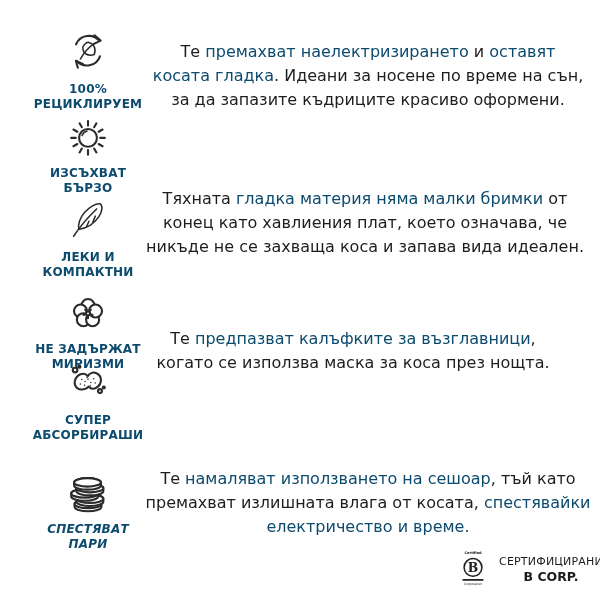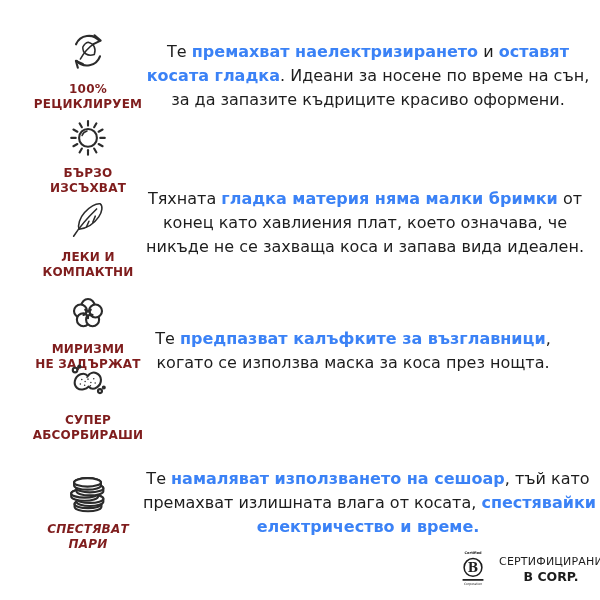--- a/index.html
+++ b/index.html
@@ -9,35 +9,35 @@
     overflow:hidden;
   }
   .canvas { position:absolute; inset:0; }
 
   
   .feature { position:absolute; left:16px; width:144px; text-align:center; }
   .feature .icon { display:block; height:48px; }
   .feature .icon svg { width:46px; height:46px; }
   .feature .label {
     margin-top:6px; font-weight:bold; font-size:12px; line-height:15px;
-    letter-spacing:.2px; color:#7f1d1d;
+    letter-spacing:.2px; color:#0c4a6e;
   }
   .f1 { top:28px; }
   .f2 { top:112px; }
   .f3 { top:196px; }
   .f4 { top:288px; }
   .f5 { top:359px; }
   .f6 { top:468px;font-style:italic; }
 
   
   .para {
     position:absolute; width:450px; margin:0; text-align:center;
     font-size:16px; line-height:24px; color:#1d1d1d; white-space:nowrap;
   }
-  .para b { font-weight:bold; color:#3b82f6; }
+  .para b { font-weight:normal; color:#0c4a6e; }
   .p1 { left:143px; top:40px; }
   .p2 { left:140px; top:187px; }
   .p3 { left:128px; top:327px; }
   .p4 { left:143px; top:467px; }
 
   
   .bcorp { position:absolute; left:456px; top:545px; display:flex; align-items:center; gap:9px; }
   .bcorp .logo svg { width:34px; height:48px; display:block; }
   .bcorp .caption { text-align:center; color:#1c1c1c; }
   .bcorp .caption .l1 { font-size:11px; line-height:14px; letter-spacing:.2px; }
@@ -84,22 +84,22 @@
           <line x1="11.2" y1="27" x2="6.5" y2="27"></line>
           <line x1="12.9" y1="33.4" x2="8.8" y2="35.7"></line>
           <line x1="17.6" y1="38.1" x2="15.2" y2="42.2"></line>
           <line x1="24" y1="39.8" x2="24" y2="44.5"></line>
           <line x1="30.4" y1="38.1" x2="32.8" y2="42.2"></line>
           <line x1="35.1" y1="33.4" x2="39.2" y2="35.7"></line>
         </g>
       </svg>
     </span>
     <div class="label">
+      <div>ИЗСЪХВАТ</div>
       <div>БЪРЗО</div>
-      <div>ИЗСЪХВАТ</div>
     </div>
   </section>
 
   <section class="feature f3">
     <span class="icon">
       <svg viewBox="0 0 48 48">
         <path class="st thin" d="M36.8 8.2 C39.6 10.4 39 16.2 35.2 21.8 C30.4 28.8 22.6 33.8 14.6 34.6 C13.2 30 15.4 22.8 20.4 17.2 C25.2 11.8 32.4 7.4 36.8 8.2 Z"></path>
         <path class="st thin" d="M9 42 C13.4 35 20 26 33 13.5"></path>
         <path class="st thin" d="M22.2 32.6 L25 26.4"></path>
         <path class="st thin" d="M29 27.4 L31.6 21"></path>
@@ -125,22 +125,22 @@
           <line x1="25.8" y1="24.1" x2="26.9" y2="22.5"></line>
           <line x1="22.2" y1="24.1" x2="21.1" y2="22.5"></line>
           <line x1="21.2" y1="27.4" x2="19.2" y2="28.1"></line>
           <line x1="24" y1="29.5" x2="24" y2="31.5"></line>
           <line x1="26.9" y1="27.4" x2="28.8" y2="28.1"></line>
         </g>
         <circle class="st fillw" cx="24" cy="26.5" r="2.1" stroke-width="1.6"></circle>
       </svg>
     </span>
     <div class="label">
+      <div>НЕ ЗАДЪРЖАТ</div>
       <div>МИРИЗМИ</div>
-      <div>НЕ ЗАДЪРЖАТ</div>
     </div>
   </section>
 
   <section class="feature f5">
     <span class="icon">
       <svg viewBox="0 0 48 48">
         <path class="st" stroke-width="1.9" d="M12.8 30.4 C8.2 26.6 9.6 18.8 16.2 16 C19.6 14.6 22.2 15.8 23.8 17.8 C25.4 15.2 29 13.2 32.8 14.8 C38.8 17.4 39.2 25.4 33.2 29.6 C29.8 31.9 26.6 31 24.6 28.8 C22.4 31.2 16.8 33.4 12.8 30.4 Z"></path>
         <g fill="#2b2b2b" stroke="none">
           <circle cx="17.5" cy="21.5" r=".8"></circle>
             <circle cx="21" cy="23.5" r=".8"></circle>

